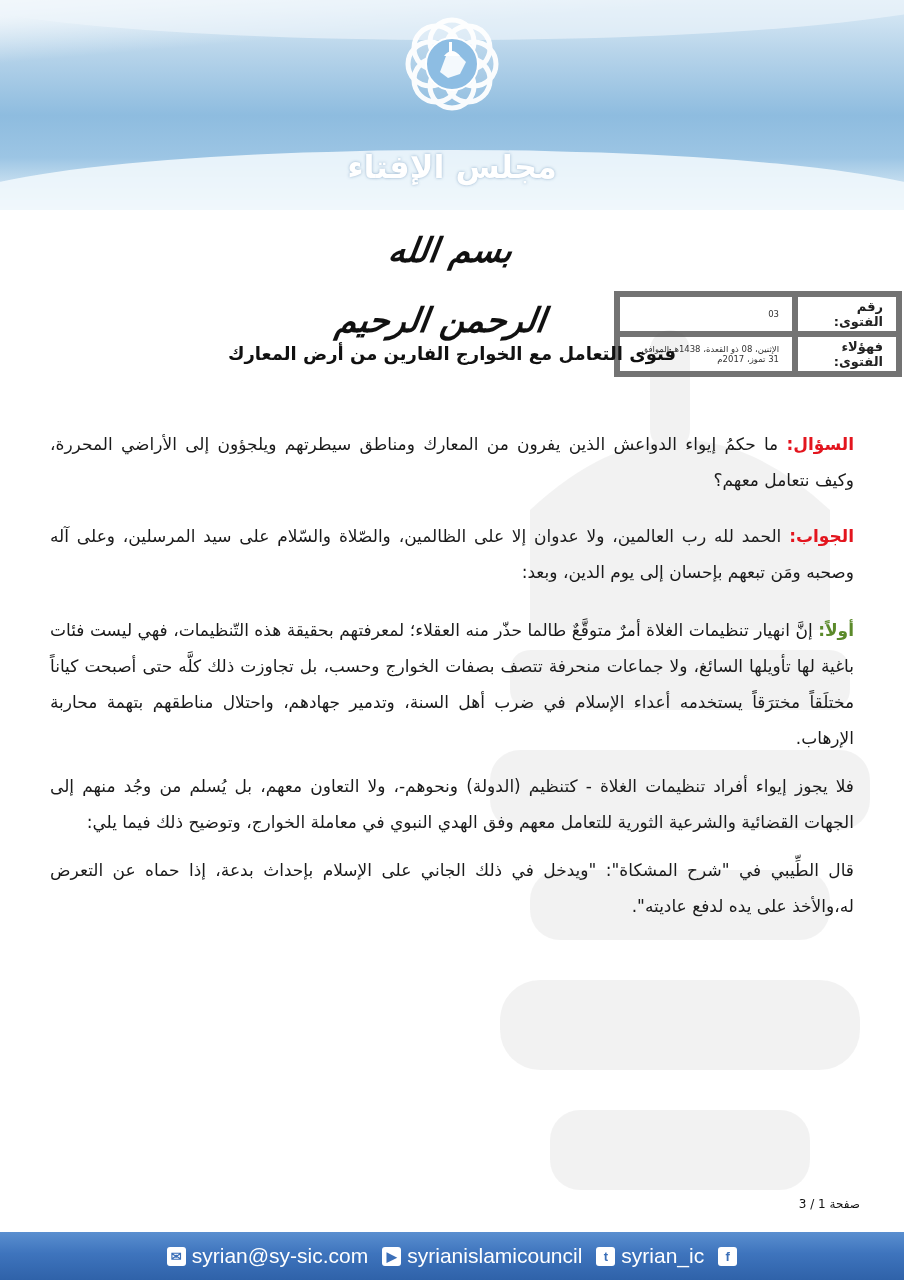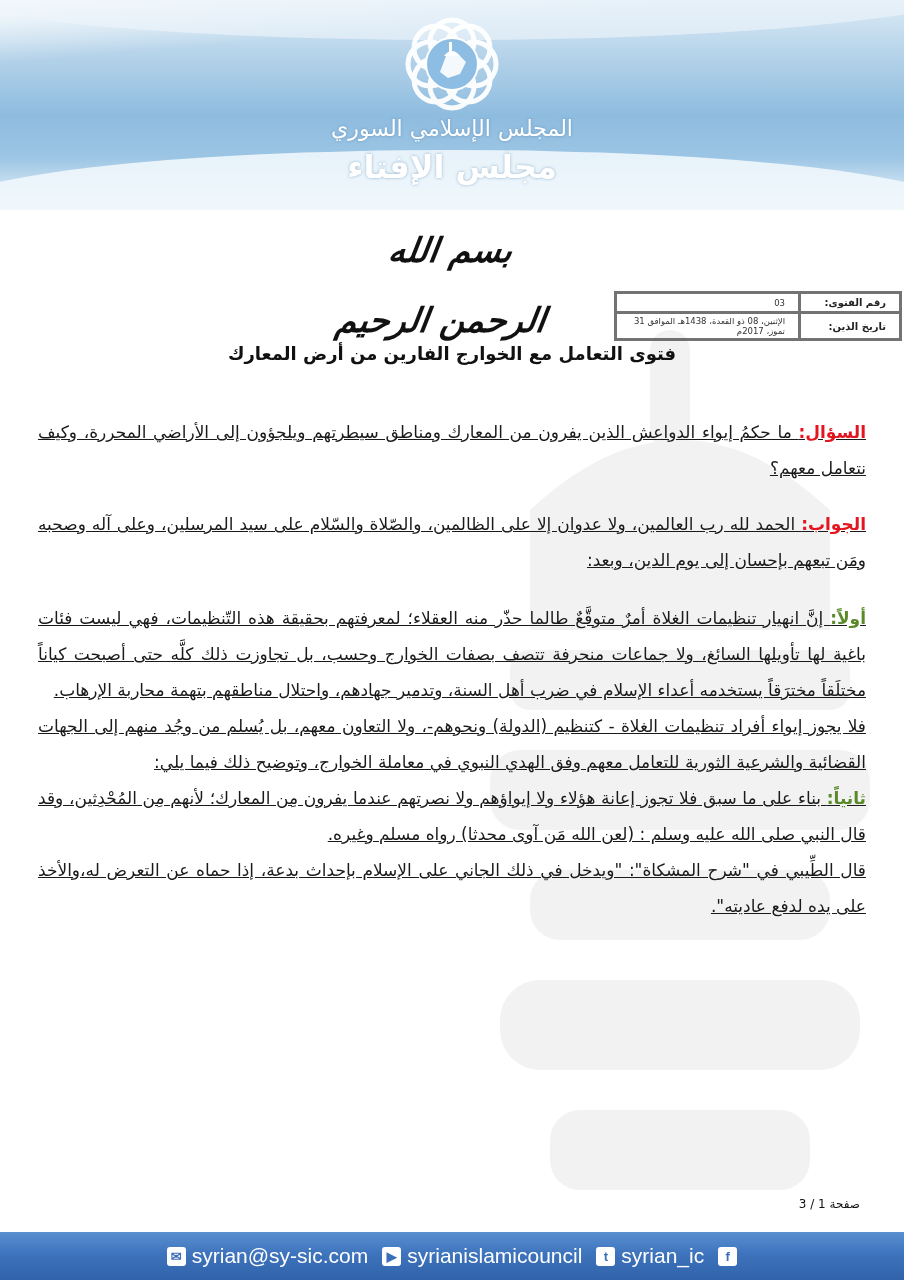--- a/index.html
+++ b/index.html
@@ -43,42 +43,42 @@
     text-align: center; direction: rtl; font-family: "DejaVu Serif", serif;
     font-size: 34px; font-weight: bold; line-height: 70px; color: #111;
     font-style: italic; transform: skewX(-8deg);
   }
 
   
   .info-table {
     position: absolute; left: 614px; top: 291px; width: 288px;
     border-collapse: collapse; direction: rtl; font-size: 8.5px;
   }
-  .info-table td { border: 3px solid #737373; padding: 2px 13px; height: 13px; }
-  .info-table td.lbl { width: 72px; font-weight: bold; font-size: 10px; color: #222; }
+  .info-table td { border: 6px solid #737373; padding: 2px 13px; height: 13px; }
+  .info-table td.lbl { width: 72px; font-weight: bold; font-size: 13px; color: #222; }
   .info-table td.val { color: #333; }
 
   
   .watermark {
     position: absolute; left: 470px; top: 330px; width: 420px; height: 880px;
     opacity: 0.07; pointer-events: none;
   }
 
   
   .title {
     position: absolute; left: 0; width: 904px; top: 343px; text-align: center;
     direction: rtl; font-size: 18px; font-weight: bold; color: #111;
   }
 
   
   .body-text {
     position: absolute; left: 38px; right: 38px; direction: rtl; text-align: justify;
     font-size: 17px; line-height: 36px; color: #1a1a1a;
   }
-  .body-text p { margin: 0; text-decoration: underline; }
+  .body-text p { margin: 12px; }
   .lbl-red { color: #e3151e; font-weight: bold; }
   .lbl-green { color: #5b8a2a; font-weight: bold; }
 
   .q-block { top: 414px; }
   .a-block { top: 506px; }
   .main-block { top: 600px; }
 
   
   .page-num {
     position: absolute; right: 44px; top: 1197px; direction: rtl;
@@ -113,34 +113,33 @@
       <circle cx="68" cy="36" r="22"></circle>
       <circle cx="36" cy="68" r="22"></circle>
       <circle cx="68" cy="68" r="22"></circle>
     </g>
     <circle cx="52" cy="52" r="26" fill="#8dbde3"></circle>
     <circle cx="52" cy="52" r="26" fill="none" stroke="#ffffff" stroke-width="2"></circle>
     <path d="M40 60 L46 44 L58 42 L66 50 L60 62 L48 66 Z" fill="#ffffff" opacity="0.9"></path>
     <rect x="49" y="30" width="3" height="14" fill="#ffffff"></rect>
     <path d="M44 44 Q52 34 60 44 Z" fill="#ffffff"></path>
   </svg>
-  <div class="org-name primary">المجلس الإسلامي السوري</div>
   <div class="org-name secondary">مجلس الإفتاء</div>
 </div>
 
 <div class="basmala">بسم الله الرحمن الرحيم</div>
 
 <table class="info-table">
   <tbody>
       <tr>
     <td class="lbl">رقم الفتوى:</td>
     <td class="val">03</td>
   </tr>
   <tr>
-    <td class="lbl">تاريخ الذين:</td>
+    <td class="lbl">فهؤلاء الفتوى:</td>
     <td class="val">الإثنين، 08 ذو القعدة، 1438هـ الموافق 31 تموز، 2017م</td>
   </tr>
 </tbody>
   </table>
 
 <svg class="watermark" viewBox="0 0 420 880">
   <g fill="#555">
     <rect x="180" y="0" width="40" height="120" rx="20"></rect>
     <path d="M60 180 Q210 40 360 180 L360 300 L60 300 Z"></path>
     <rect x="40" y="320" width="340" height="60" rx="20"></rect>
@@ -157,21 +156,20 @@
   <p><span class="lbl-red">السؤال:</span><span> ما حكمُ إيواء الدواعش الذين يفرون من المعارك ومناطق سيطرتهم ويلجؤون إلى الأراضي المحررة، وكيف نتعامل معهم؟</span></p>
 </div>
 
 <div class="body-text a-block">
   <p><span class="lbl-red">الجواب:</span><span> الحمد لله رب العالمين، ولا عدوان إلا على الظالمين، والصّلاة والسّلام على سيد المرسلين، وعلى آله وصحبه ومَن تبعهم بإحسان إلى يوم الدين، وبعد:</span></p>
 </div>
 
 <div class="body-text main-block">
   <p><span class="lbl-green">أولاً:</span><span> إنَّ انهيار تنظيمات الغلاة أمرٌ متوقَّعٌ طالما حذّر منه العقلاء؛ لمعرفتهم بحقيقة هذه التّنظيمات، فهي ليست فئات باغية لها تأويلها السائغ، ولا جماعات منحرفة تتصف بصفات الخوارج وحسب، بل تجاوزت ذلك كلَّه حتى أصبحت كياناً مختلَقاً مخترَقاً يستخدمه أعداء الإسلام في ضرب أهل السنة، وتدمير جهادهم، واحتلال مناطقهم بتهمة محاربة الإرهاب.</span></p>
   <p>فلا يجوز إيواء أفراد تنظيمات الغلاة - كتنظيم (الدولة) ونحوهم-، ولا التعاون معهم، بل يُسلم من وجُد منهم إلى الجهات القضائية والشرعية الثورية للتعامل معهم وفق الهدي النبوي في معاملة الخوارج، وتوضيح ذلك فيما يلي:</p>
-  <p><span class="lbl-green">ثانياً:</span><span> بناء على ما سبق فلا تجوز إعانة هؤلاء ولا إيواؤهم ولا نصرتهم عندما يفرون مِن المعارك؛ لأنهم مِن المُحْدِثين، وقد قال النبي صلى الله عليه وسلم : (لعن الله مَن آوى محدثا) رواه مسلم وغيره.</span></p>
   <p>قال الطِّيبي في "شرح المشكاة": "ويدخل في ذلك الجاني على الإسلام بإحداث بدعة، إذا حماه عن التعرض له،والأخذ على يده لدفع عاديته".</p>
 </div>
 
 <div class="page-num">صفحة 1 / 3</div>
 
 <div class="footer">
   <div class="footer-item">
     <span class="f-icon">✉</span>
     <span>syrian@sy-sic.com</span>
   </div>

